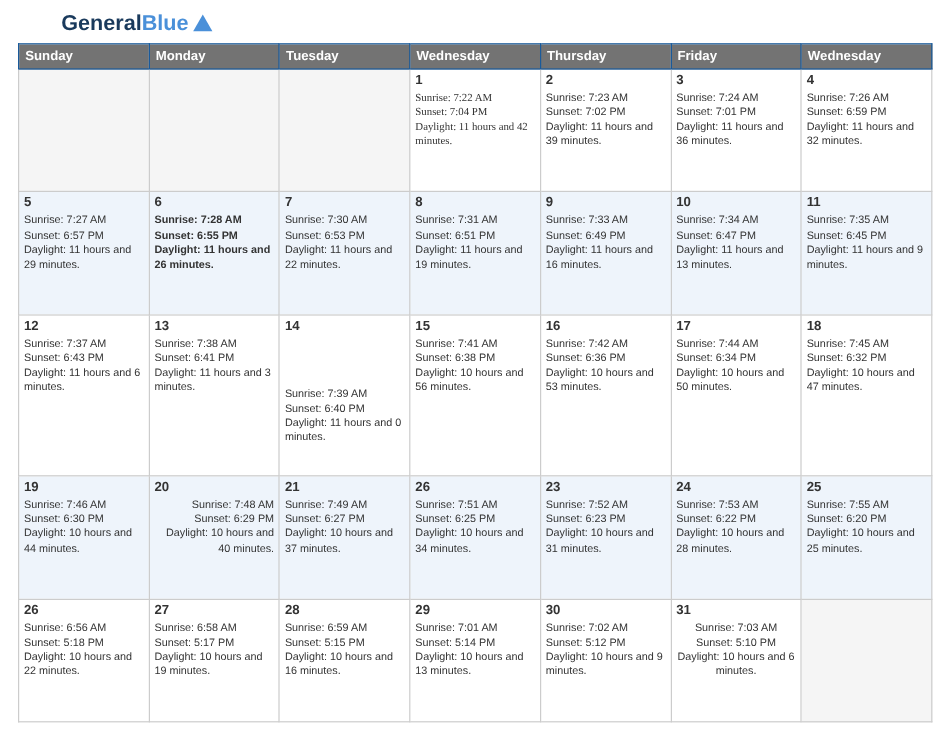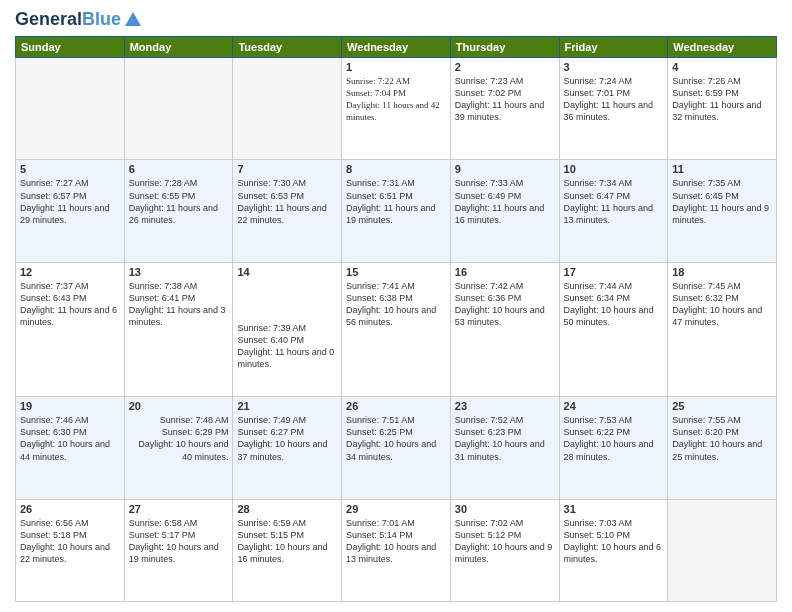--- a/index.html
+++ b/index.html
@@ -15,20 +15,21 @@
       height: 612px;
       padding: 10px 15px;
       display: flex;
       flex-direction: column;
     }
     .header {
       display: flex;
       justify-content: space-between;
       align-items: center;
       margin-bottom: 6px;
+      margin-left: 36px;
     }
     .logo {
       display: flex;
       align-items: center;
     }
     .logo-text {
       font-size: 18px;
       font-weight: bold;
       color: #1a3a5c;
       line-height: 1.1;
@@ -54,21 +55,21 @@
       color: #555;
     }
     .calendar {
       flex: 1;
       border: 1px solid #ccc;
       border-collapse: collapse;
       width: 100%;
       table-layout: fixed;
     }
     .calendar th {
-      background: #4d7c0f;
+      background: #737373;
       color: #fff;
       font-size: 11px;
       font-weight: bold;
       padding: 4px 5px;
       text-align: left;
       border: 1px solid #1a5a9a;
     }
     .calendar td {
       border: 1px solid #ccc;
       vertical-align: top;
@@ -161,21 +162,21 @@
         </tr>
         <tr class="alt-row">
           <td>
             <span class="day-num">5</span>
             <div class="day-info" style="white-space: pre-line;">Sunrise: 7:27 AM
 Sunset: 6:57 PM
 Daylight: 11 hours and 29 minutes.</div>
           </td>
           <td>
             <span class="day-num">6</span>
-            <div class="day-info" style="white-space: pre-line;">Sunrise: 7:28 AM
+            <div class="day-info" style="white-space: pre-line; font-weight: bold;">Sunrise: 7:28 AM
 Sunset: 6:55 PM
 Daylight: 11 hours and 26 minutes.</div>
           </td>
           <td>
             <span class="day-num">7</span>
             <div class="day-info" style="white-space: pre-line;">Sunrise: 7:30 AM
 Sunset: 6:53 PM
 Daylight: 11 hours and 22 minutes.</div>
           </td>
           <td>
@@ -317,21 +318,21 @@
 Daylight: 10 hours and 13 minutes.</div>
           </td>
           <td>
             <span class="day-num">30</span>
             <div class="day-info" style="white-space: pre-line;">Sunrise: 7:02 AM
 Sunset: 5:12 PM
 Daylight: 10 hours and 9 minutes.</div>
           </td>
           <td>
             <span class="day-num">31</span>
-            <div class="day-info" style="white-space: pre-line;">Sunrise: 7:03 AM
+            <div class="day-info" style="white-space: pre-line; text-align: center;">Sunrise: 7:03 AM
 Sunset: 5:10 PM
 Daylight: 10 hours and 6 minutes.</div>
           </td>
           <td class="empty"></td>
         </tr>
       </tbody>
   </table>
 </div>
 
 </body></html>

